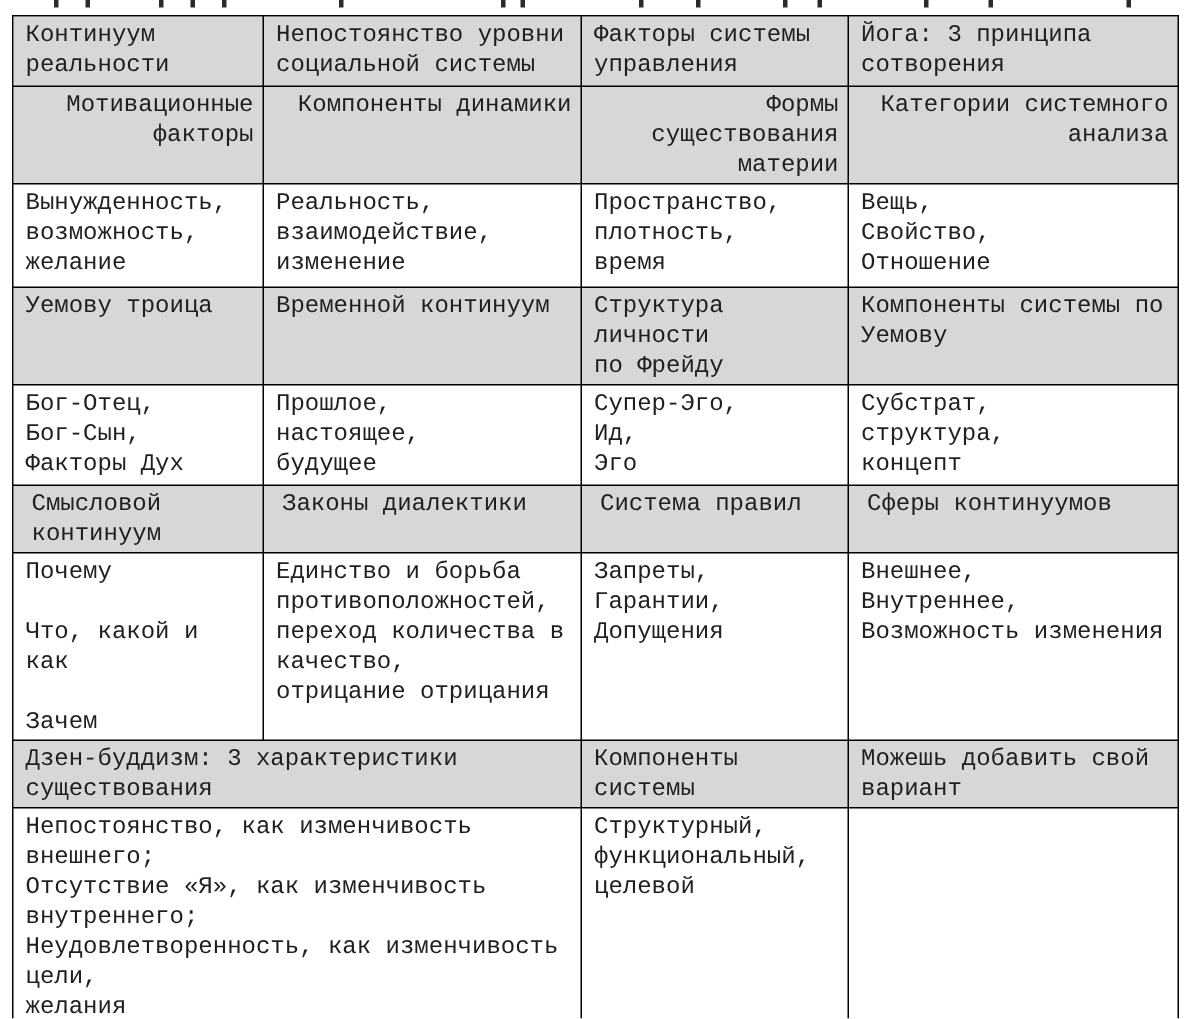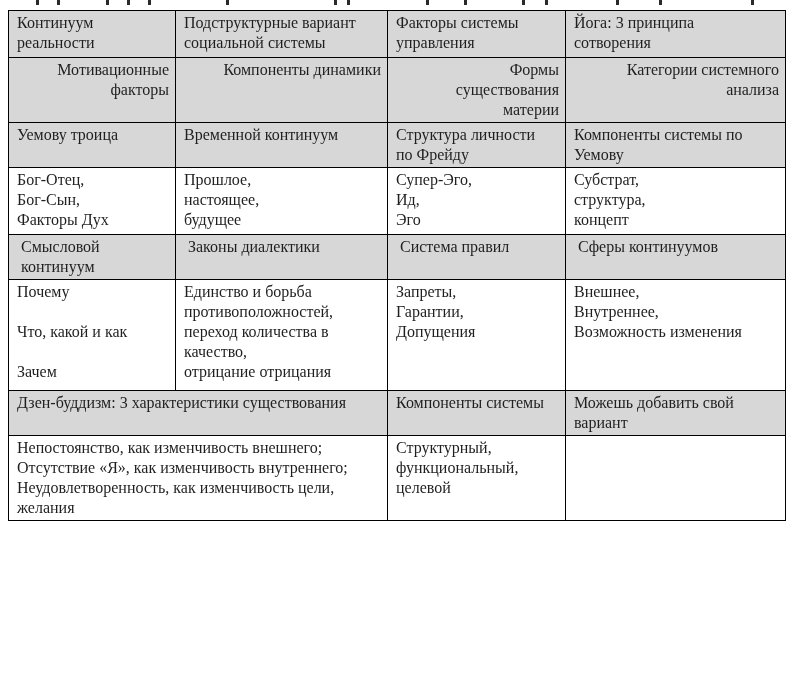--- a/index.html
+++ b/index.html
@@ -49,20 +49,21 @@
     table-layout: fixed;
     font-size: 16px;
     line-height: 20px;
   }
   table.doc td {
     border: 1px solid #000000;
     vertical-align: top;
     padding: 2px 6px 2px 8px;
     white-space: pre-line;
     overflow: hidden;
+    font-family: Liberation Mono, monospace;
   }
   tr.band td {
     background: #d7d7d7;
   }
   tr.r1 td { height: 42px; }
   tr.r2 td { height: 118px; }
   tr.r3 td { height: 58px; text-align: right; }
   tr.r4 td { height: 64px; }
   tr.r5 td { height: 38px; }
   tr.r6 td { height: 62px; }
@@ -98,36 +99,50 @@
     <colgroup>
       <col style="width:167px">
       <col style="width:212px">
       <col style="width:178px">
       <col style="width:220px">
     </colgroup>
     <tbody>
       <tr class="band r1">
         <td>Континуум
 реальности</td>
-        <td>Подструктурные вариант
+        <td>Непостоянство уровни
 социальной системы</td>
         <td>Факторы системы
 управления</td>
         <td>Йога: 3 принципа
 сотворения</td>
       </tr>
       <tr class="band r3">
         <td>Мотивационные
 факторы</td>
         <td>Компоненты динамики</td>
         <td>Формы
 существования
 материи</td>
         <td>Категории системного
 анализа</td>
+      </tr>
+      <tr class="r4">
+        <td>Вынужденность,
+возможность,
+желание</td>
+        <td>Реальность,
+взаимодействие,
+изменение</td>
+        <td>Пространство,
+плотность,
+время</td>
+        <td>Вещь,
+Свойство,
+Отношение</td>
       </tr>
       <tr class="band r5">
         <td>Уемову троица</td>
         <td>Временной континуум</td>
         <td>Структура личности
 по Фрейду</td>
         <td>Компоненты системы по
 Уемову</td>
       </tr>
       <tr class="r6">

